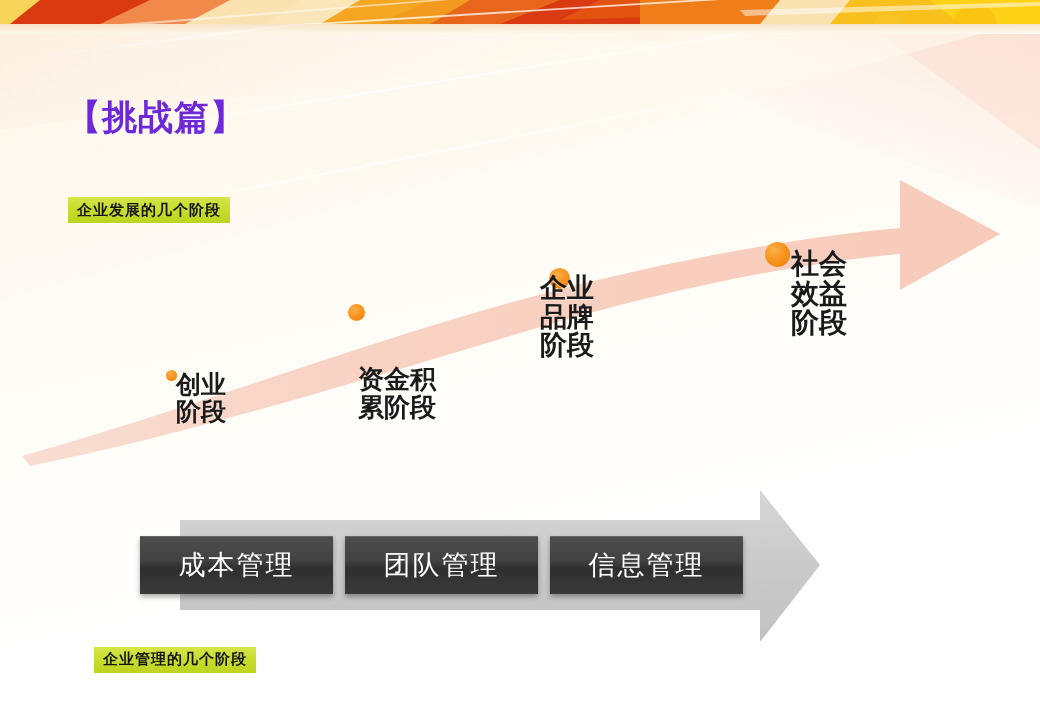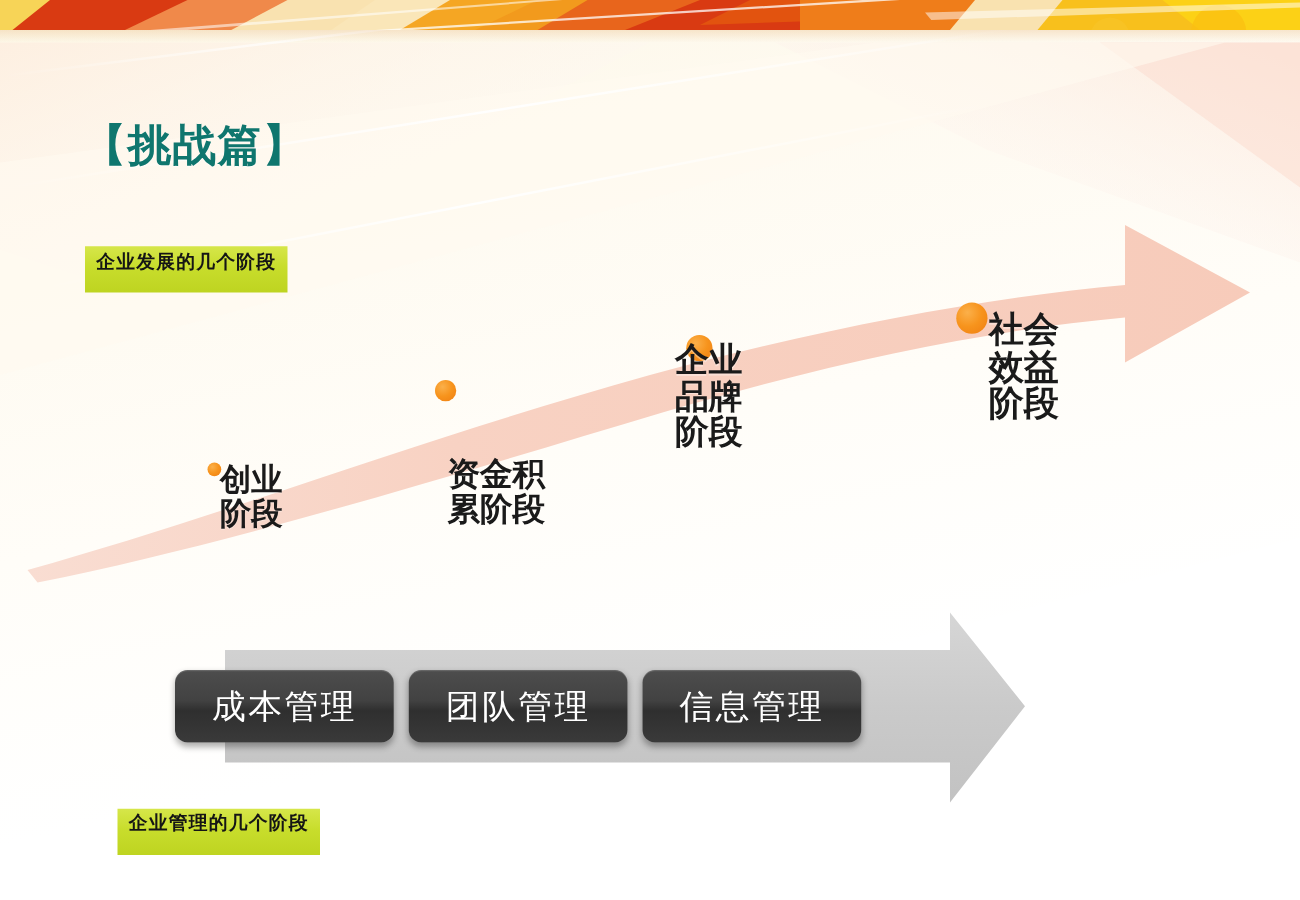--- a/index.html
+++ b/index.html
@@ -42,35 +42,35 @@
     width: 1040px; height: 10px;
     background: linear-gradient(180deg, rgba(230,180,120,.30) 0%, rgba(255,255,255,0) 100%);
   }
 
   
   .title {
     position: absolute;
     left: 66px; top: 99px;
     font-size: 35px;
     font-weight: bold;
-    color: #0f766e;
+    color: #6d28d9;
     letter-spacing: 1px;
     line-height: 1;
     white-space: nowrap;
     text-shadow: 0 1px 0 rgba(255,255,255,.6);
   }
 
   
   .tag {
     position: absolute;
     color: #151515;
     font-weight: bold;
     font-size: 15px;
     letter-spacing: 1px;
-    padding: 4px 9px 16px 9px;
+    padding: 4px 9px 5px 9px;
     white-space: nowrap;
     background: linear-gradient(180deg, #d6e64a 0%, #c8dd2c 45%, #bed421 100%);
     line-height: 1.15;
     text-align: center;
   }
   #tag-top { left: 68px; top: 197px; }
   #tag-bottom { left: 94px; top: 647px; font-family: Liberation Serif, serif; }
 
   
   .growth-arrow {
@@ -113,23 +113,23 @@
 
   
   .mgmt-row {
     position: absolute;
     left: 140px; top: 536px;
     display: flex;
     gap: 12px;
     align-items: flex-start;
   }
   .mgmt-btn {
-    width: 175px;
+    width: 193px;
     height: 58px;
-    border-radius: 10px;
+    border-radius: 0;
     background: linear-gradient(180deg, #4d4d4d 0%, #424242 42%, #2f2f2f 56%, #3a3a3a 100%);
     box-shadow: 0 3px 5px rgba(0,0,0,.32),
                 inset 0 1px 0 rgba(255,255,255,.14);
     color: #ffffff;
     font-size: 27px;
     font-weight: normal;
     letter-spacing: 2px;
     display: flex;
     align-items: center;
     justify-content: center;

